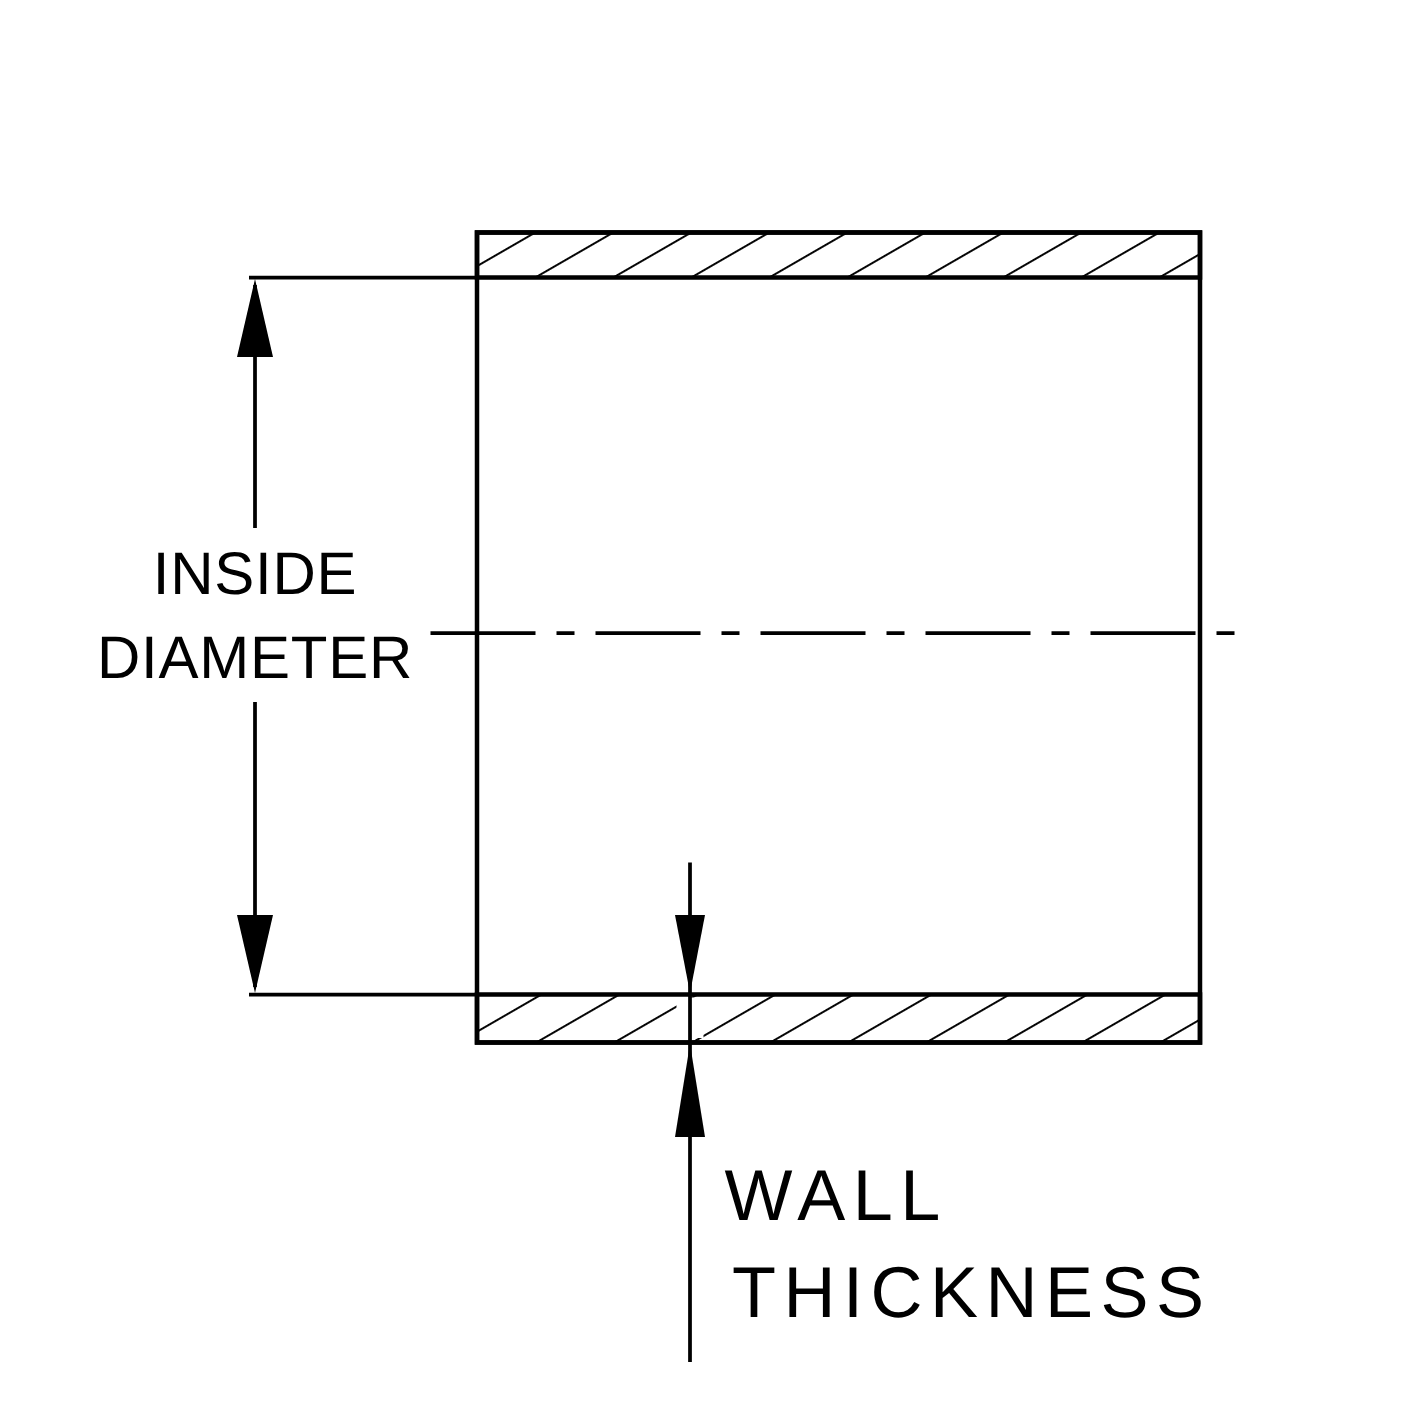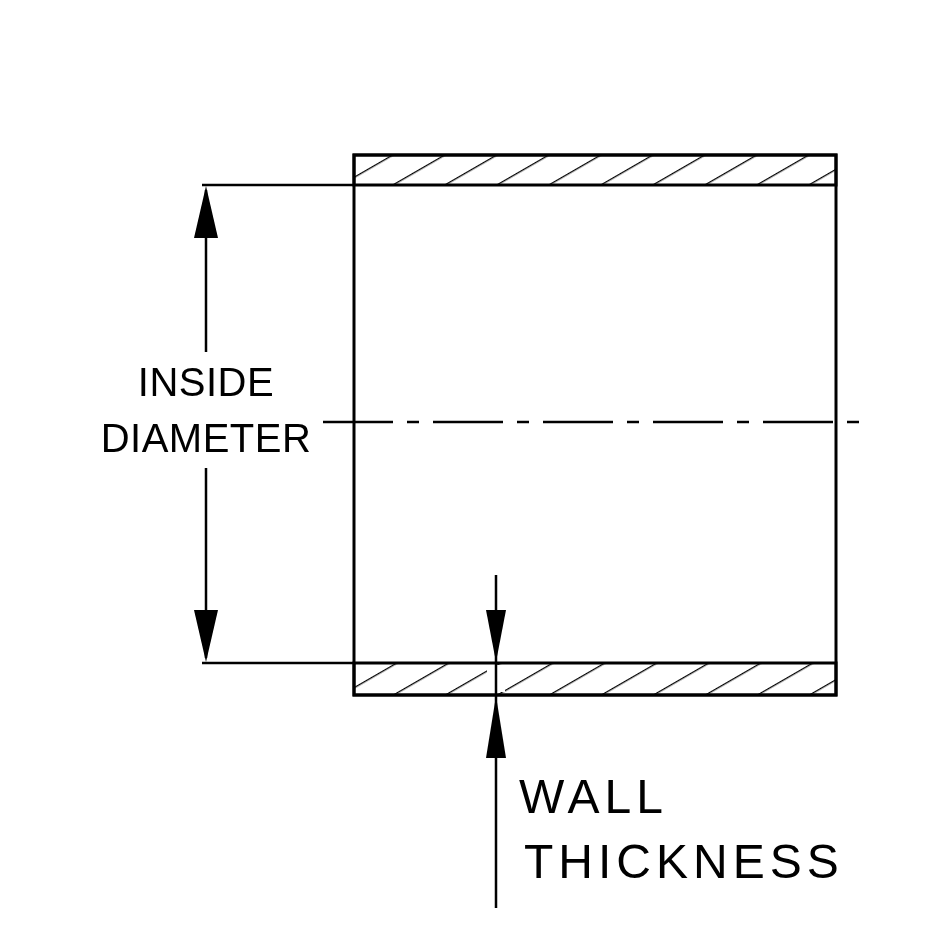--- a/index.html
+++ b/index.html
@@ -11,21 +11,20 @@
     height: 945px;
     background: var(--bg-color, #ffffff);
     font-family: "Liberation Sans", sans-serif;
     overflow: hidden;
   }
   .drawing-wrap {
     position: relative;
     width: 832px;
     height: 945px;
     background: var(--bg-color, #ffffff);
-    padding-left: 36px;
   }
   svg { display: block; }
 
   .stroke {
     stroke: var(--line-color, #000000);
     fill: none;
     stroke-linecap: butt;
   }
   .sw3  { stroke-width: 3; }
   .sw25 { stroke-width: 2.5; }

